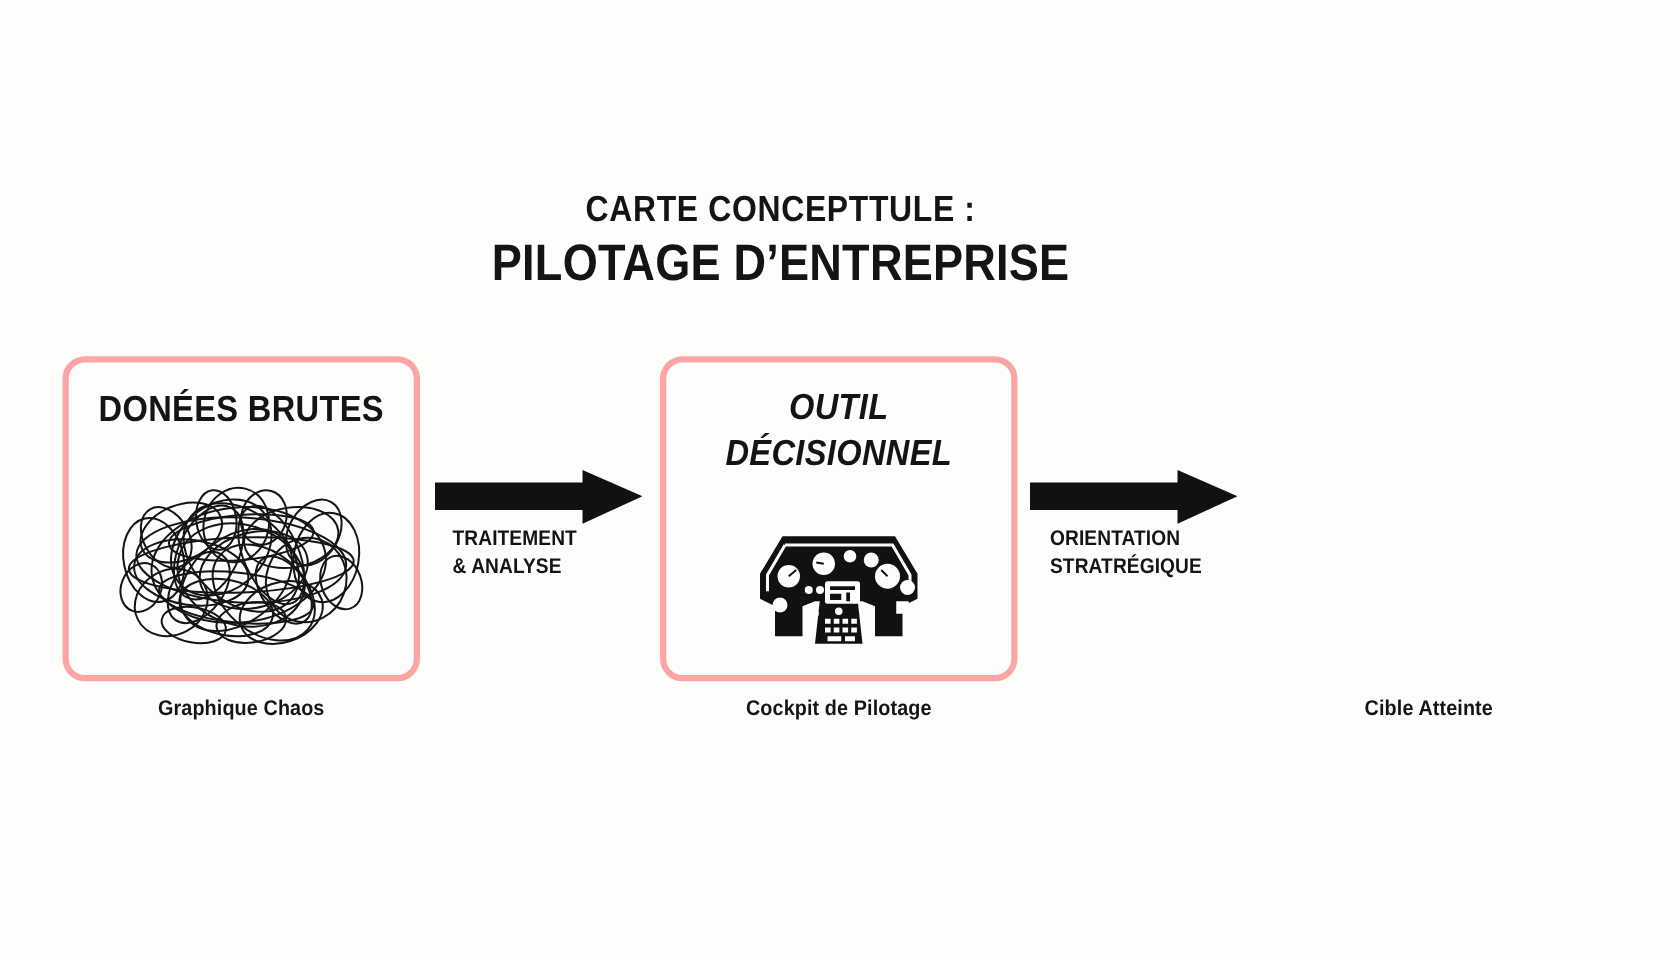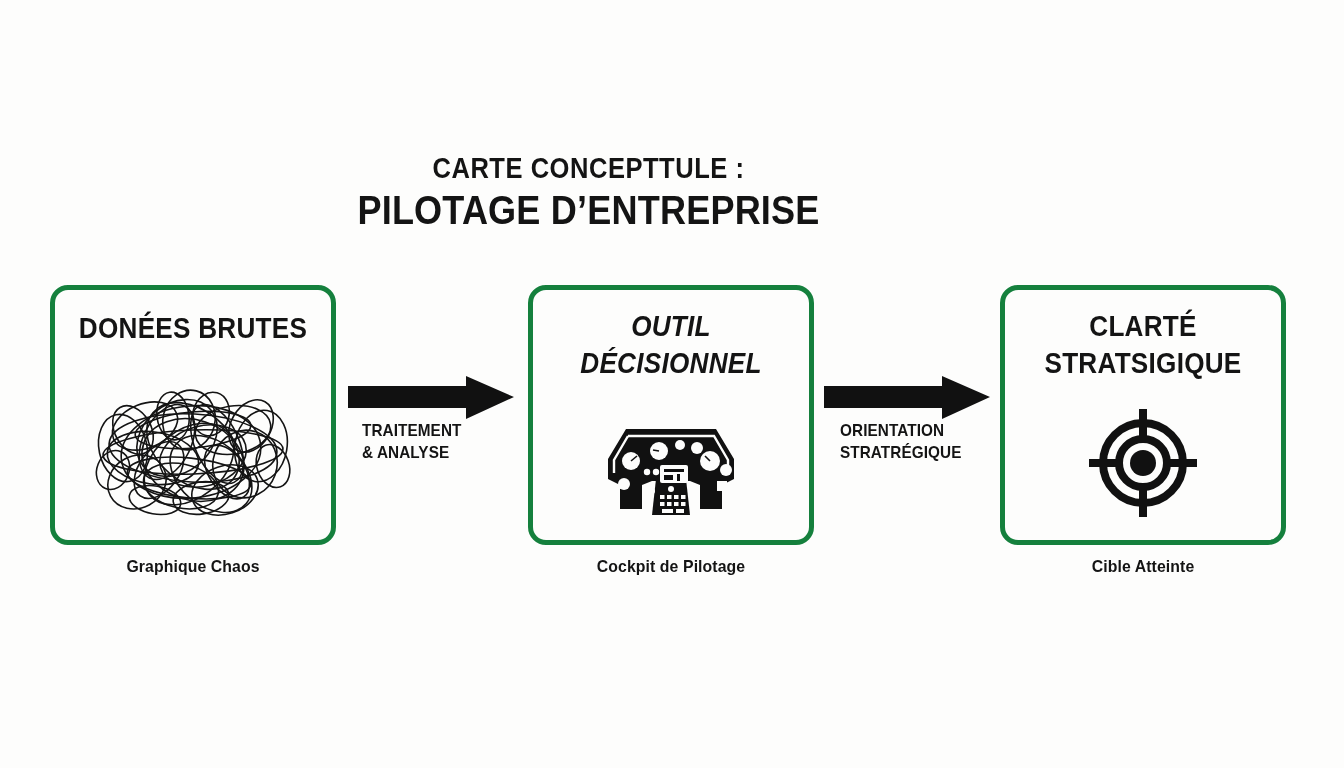--- a/index.html
+++ b/index.html
@@ -20,20 +20,21 @@
     height: 768px;
   }
 
   
   .title-block {
     position: absolute;
     left: 0;
     top: 150px;
     width: 1177px;
     text-align: center;
+    padding-left: 36px;
   }
   .title-line1 {
     font-size: 29px;
     font-weight: bold;
     letter-spacing: 0.6px;
     line-height: 36px;
     transform: scaleX(0.88);
     transform-origin: center center;
     white-space: nowrap;
   }
@@ -46,21 +47,21 @@
     transform-origin: center center;
     white-space: nowrap;
   }
 
   
   .node {
     position: absolute;
     top: 285px;
     width: 286px;
     height: 260px;
-    border: 5px solid #15803d;
+    border: 5px solid #fca5a5;
     border-radius: 18px;
     background: #fdfdfc;
     box-sizing: border-box;
   }
   #node-1 { left: 50px; }
   #node-2 { left: 528px; font-style: italic; }
   #node-3 { left: 1000px; }
 
   .node-title {
     position: absolute;
@@ -254,36 +255,15 @@
   <div class="connector" id="connector-2">
     <svg width="166" height="44" viewBox="0 0 166 44">
       <polygon points="0,10 118,10 118,0 166,21 118,43 118,32 0,32" fill="#111111"></polygon>
     </svg>
   </div>
   <div class="connector-label" id="connector-label-2">
     <div>ORIENTATION</div>
     <div>STRATRÉGIQUE</div>
   </div>
 
-  <div class="node" id="node-3">
-    <div class="node-title two-line">
-      <div>CLARTÉ</div>
-      <div>STRATSIGIQUE</div>
-    </div>
-    <div class="node-art" id="art-3">
-      <svg width="112" height="112" viewBox="0 0 112 112">
-        <g fill="none" stroke="#111111" stroke-width="8">
-          <circle cx="56" cy="56" r="40"></circle>
-          <circle cx="56" cy="56" r="24"></circle>
-        </g>
-        <circle cx="56" cy="56" r="13" fill="#111111"></circle>
-        <g stroke="#111111" stroke-width="8" stroke-linecap="butt">
-          <line x1="56" y1="2" x2="56" y2="30"></line>
-          <line x1="56" y1="82" x2="56" y2="110"></line>
-          <line x1="2" y1="56" x2="30" y2="56"></line>
-          <line x1="82" y1="56" x2="110" y2="56"></line>
-        </g>
-      </svg>
-    </div>
-  </div>
   <div class="caption" id="caption-3">Cible Atteinte</div>
 
 </div>
 
 </body></html>

